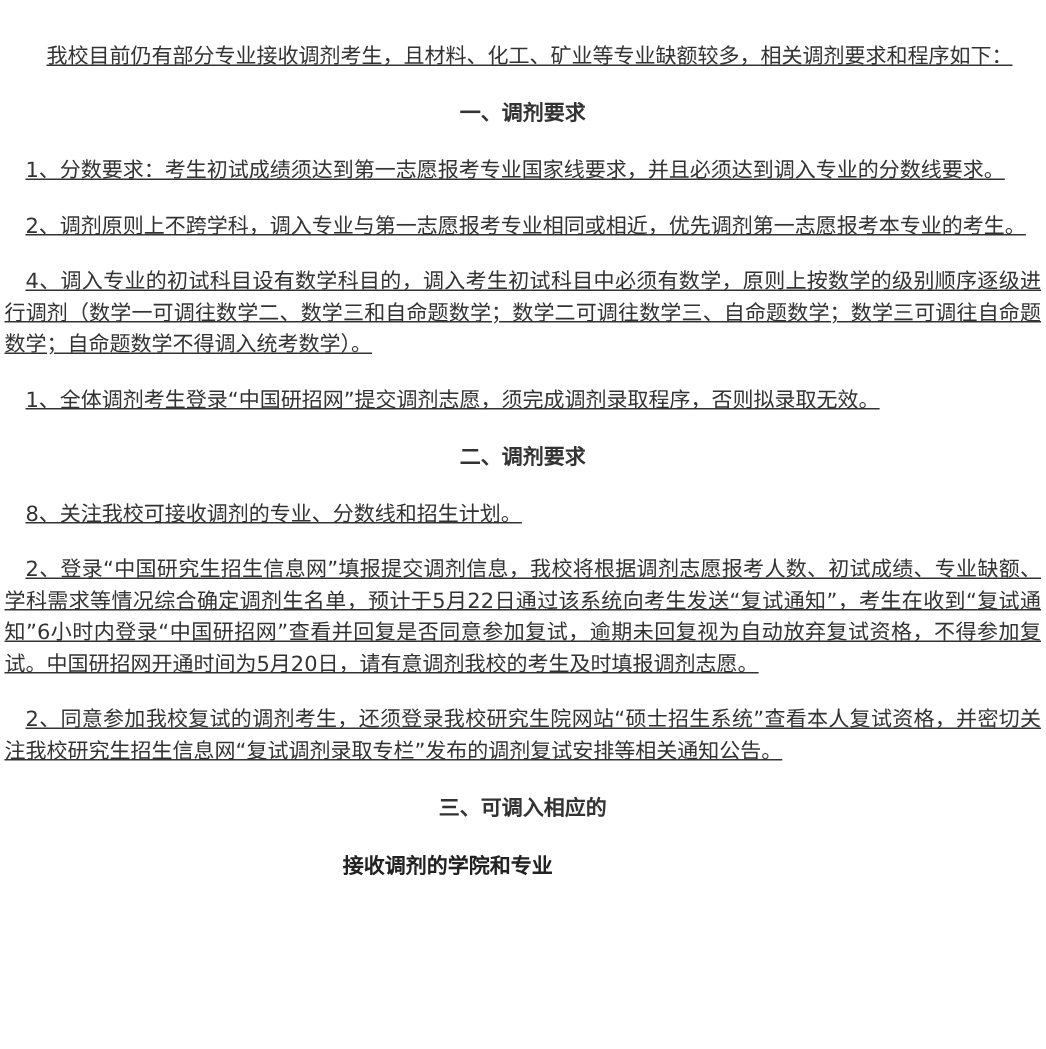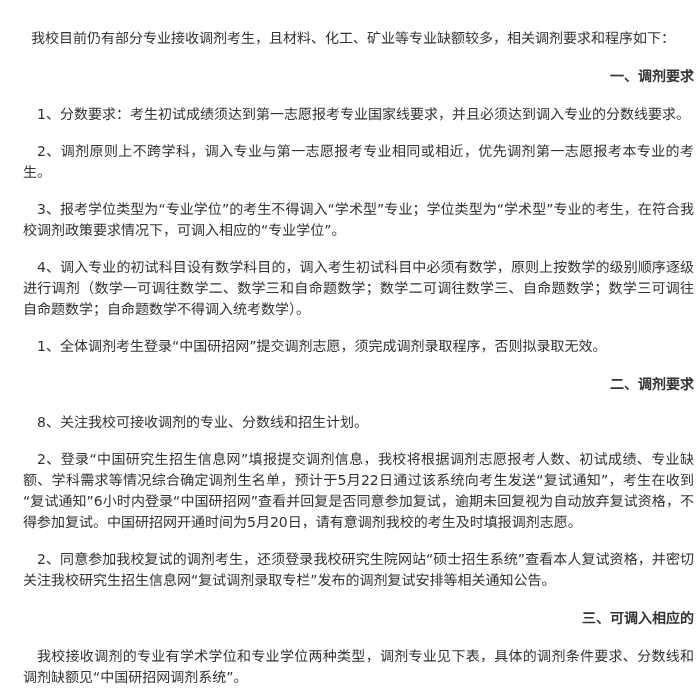--- a/index.html
+++ b/index.html
@@ -15,29 +15,30 @@
     padding: 12px 3px 0 3px;
     font-family: "DejaVu Sans", "Liberation Sans", sans-serif;
     font-size: 14px;
     line-height: 21px;
     color: #333333;
     text-align: justify;
     background: #ffffff;
   }
   .para {
     margin: 16px 0;
+    text-decoration: underline;
   }
   .indent-2 { text-indent: 2em; }
-  .indent-1 { text-indent: 1em; margin-left: 20px; }
+  .indent-1 { text-indent: 1em; }
   .sec-heading {
     margin: 17px 0;
     font-size: 14px;
     font-weight: bold;
     color: #333333;
-    text-align: right;
+    text-align: center;
   }
   .table-title {
     margin: 18px 0 0 0;
     padding-right: 100px;
     font-weight: bold;
     text-align: center;
     color: #222222;
   }
 </style>
 </head>
@@ -46,33 +47,31 @@
 <div class="page">
 
   <p class="para indent-2">我校目前仍有部分专业接收调剂考生，且材料、化工、矿业等专业缺额较多，相关调剂要求和程序如下：</p>
 
   <h3 class="sec-heading">一、调剂要求</h3>
 
   <p class="para indent-1">1、分数要求：考生初试成绩须达到第一志愿报考专业国家线要求，并且必须达到调入专业的分数线要求。</p>
 
   <p class="para indent-1">2、调剂原则上不跨学科，调入专业与第一志愿报考专业相同或相近，优先调剂第一志愿报考本专业的考生。</p>
 
-  <p class="para indent-1">3、报考学位类型为“专业学位”的考生不得调入“学术型”专业；学位类型为“学术型”专业的考生，在符合我校调剂政策要求情况下，可调入相应的“专业学位”。</p>
 
   <p class="para indent-1">4、调入专业的初试科目设有数学科目的，调入考生初试科目中必须有数学，原则上按数学的级别顺序逐级进行调剂（数学一可调往数学二、数学三和自命题数学；数学二可调往数学三、自命题数学；数学三可调往自命题数学；自命题数学不得调入统考数学）。</p>
 
   <p class="para indent-1">1、全体调剂考生登录“中国研招网”提交调剂志愿，须完成调剂录取程序，否则拟录取无效。</p>
 
   <h3 class="sec-heading">二、调剂要求</h3>
 
   <p class="para indent-1">8、关注我校可接收调剂的专业、分数线和招生计划。</p>
 
   <p class="para indent-1">2、登录“中国研究生招生信息网”填报提交调剂信息，我校将根据调剂志愿报考人数、初试成绩、专业缺额、学科需求等情况综合确定调剂生名单，预计于5月22日通过该系统向考生发送“复试通知”，考生在收到“复试通知”6小时内登录“中国研招网”查看并回复是否同意参加复试，逾期未回复视为自动放弃复试资格，不得参加复试。中国研招网开通时间为5月20日，请有意调剂我校的考生及时填报调剂志愿。</p>
 
   <p class="para indent-1">2、同意参加我校复试的调剂考生，还须登录我校研究生院网站“硕士招生系统”查看本人复试资格，并密切关注我校研究生招生信息网“复试调剂录取专栏”发布的调剂复试安排等相关通知公告。</p>
 
   <h3 class="sec-heading">三、可调入相应的</h3>
 
-  <p class="para indent-1">我校接收调剂的专业有学术学位和专业学位两种类型，调剂专业见下表，具体的调剂条件要求、分数线和调剂缺额见“中国研招网调剂系统”。</p>
 
   <div class="table-title">接收调剂的学院和专业</div>
 
 </div>
 
 </body></html>

